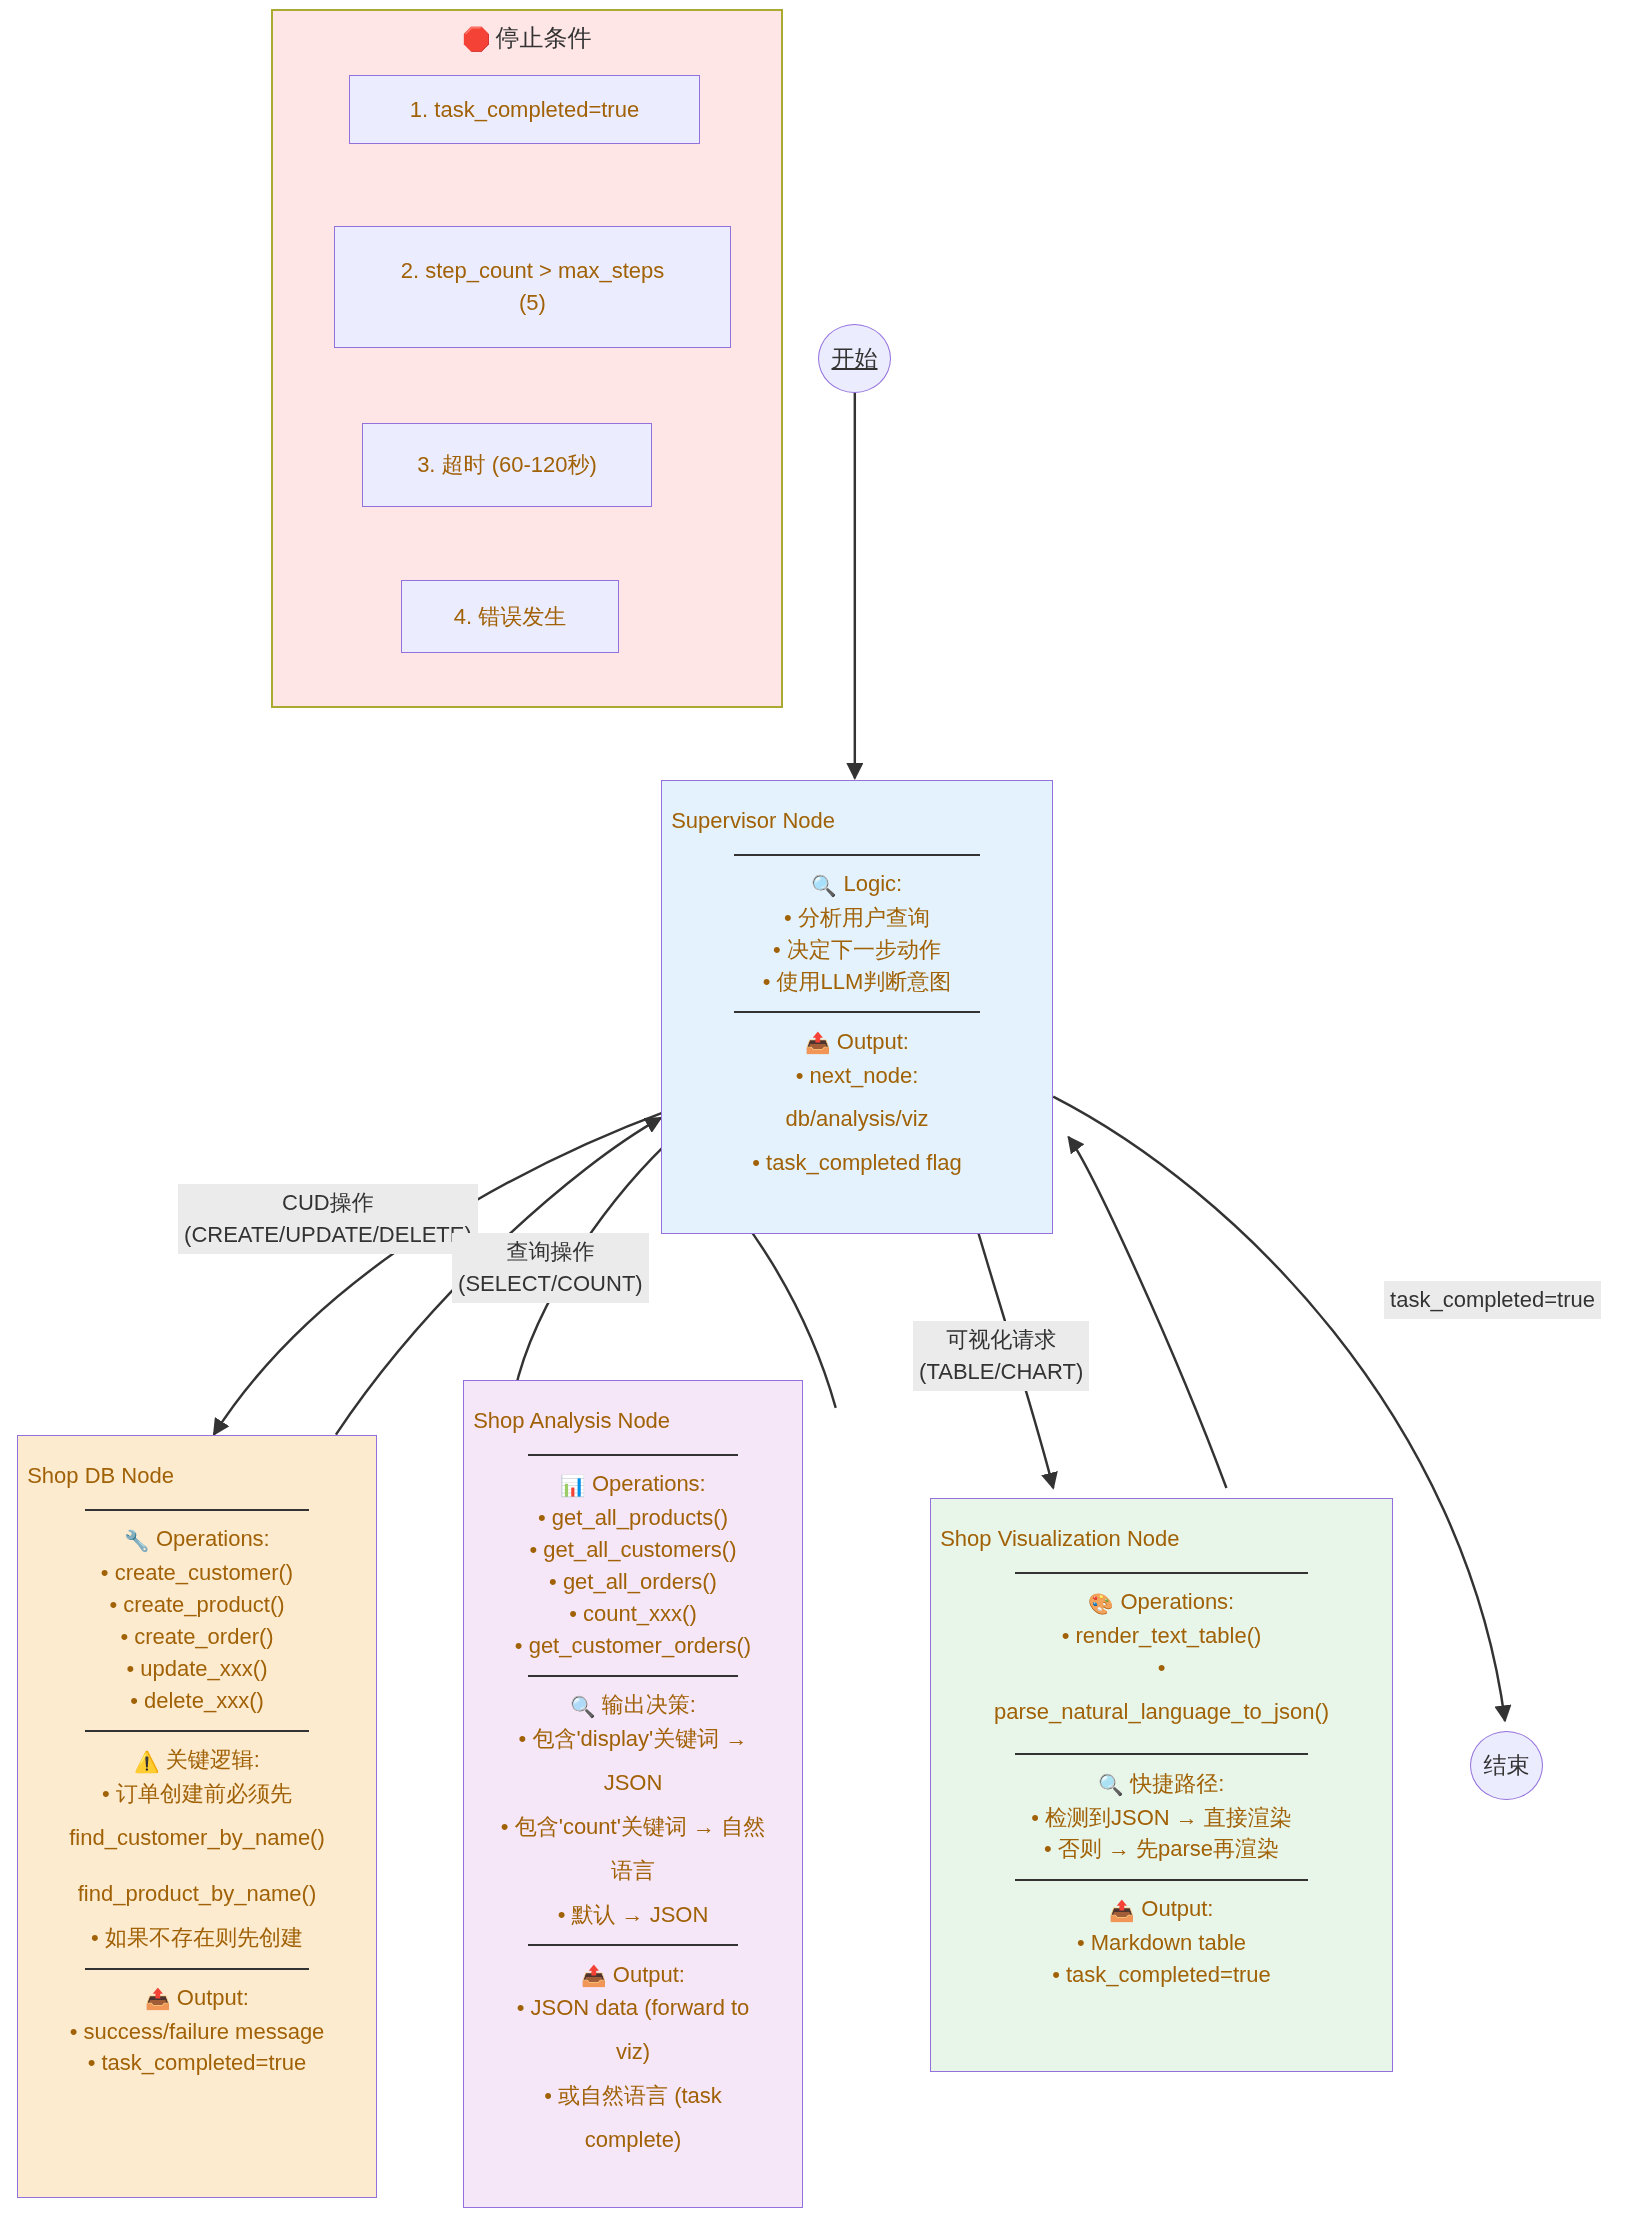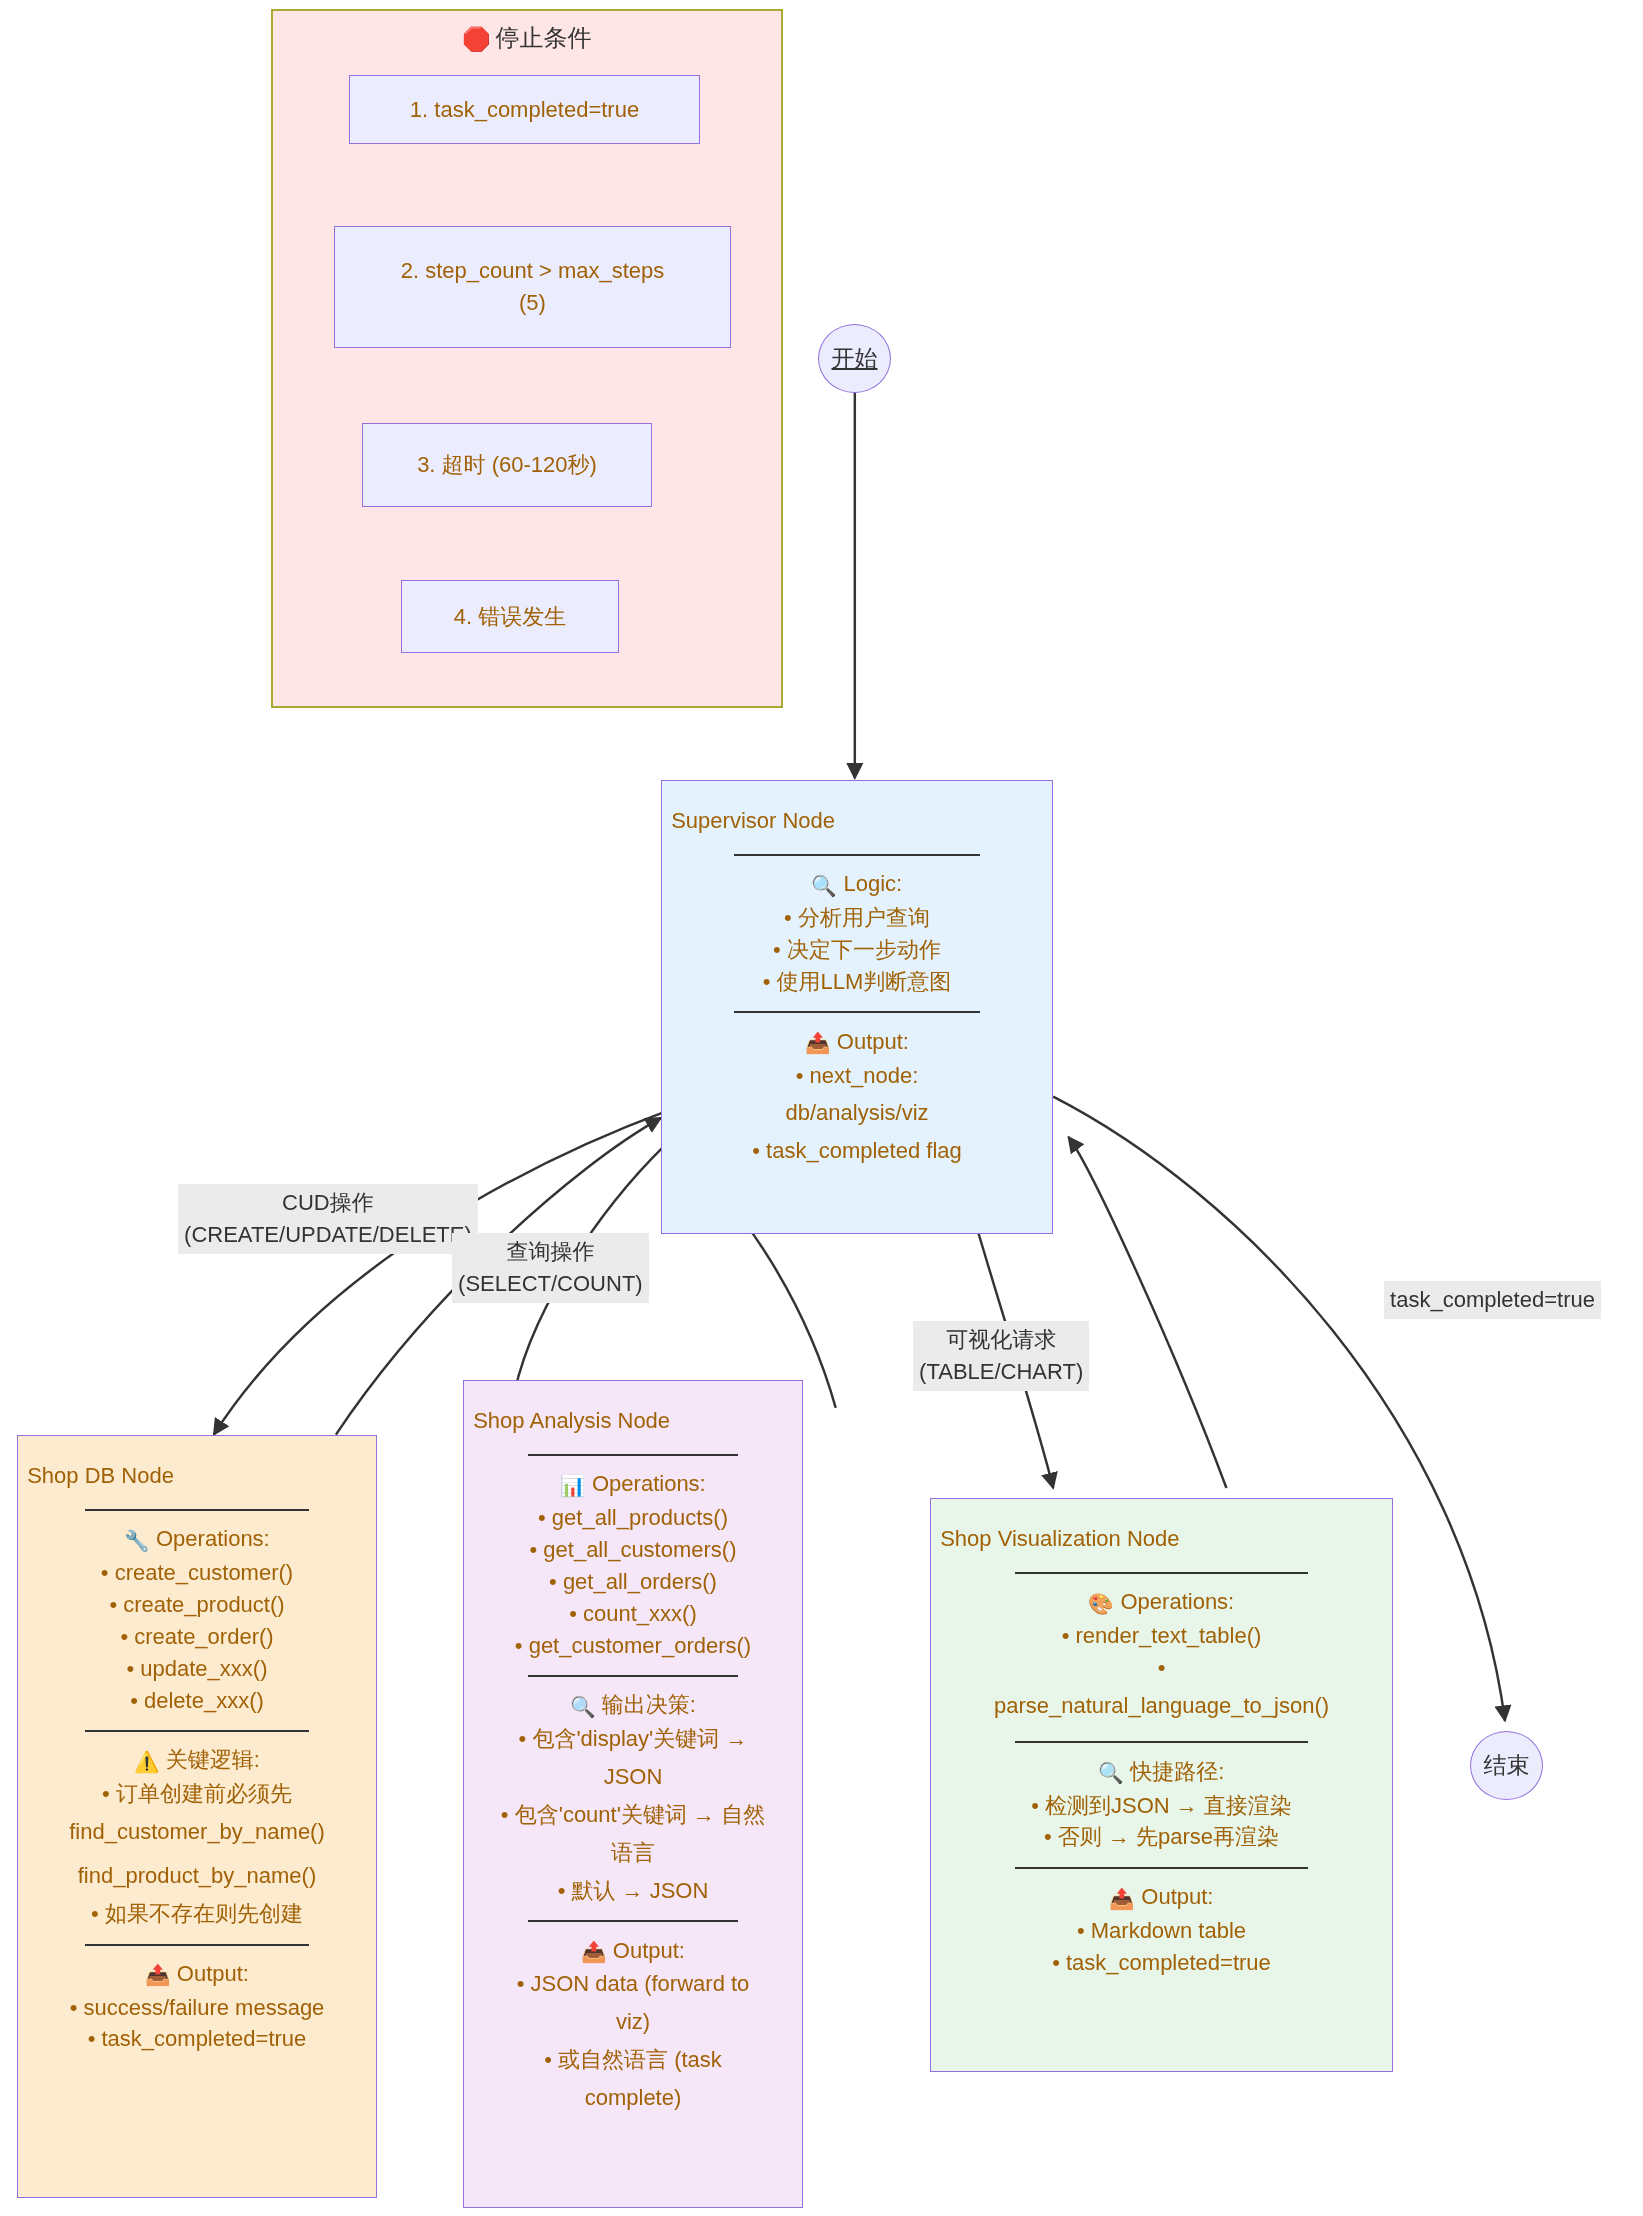--- a/index.html
+++ b/index.html
@@ -83,21 +83,21 @@
   .bignode .li{
     width:100%;
     text-align:center;
     margin:0 0;
   }
   .bignode .li::before{
     content:"• ";
   }
   .bignode .cont{
     width:100%;
-    margin:6px 0;
+    margin:12px 0;
   }
   .ico{font-size:20.6px; margin-right:6.1px; vertical-align:-1.5px;}
 
   .n-supervisor{background:#e3f2fd;}
   .n-db{background:#fdebd0;}
   .n-analysis{background:#f5e6f8;}
   .n-viz{background:#e8f5e9;}
 
   
   .round{

